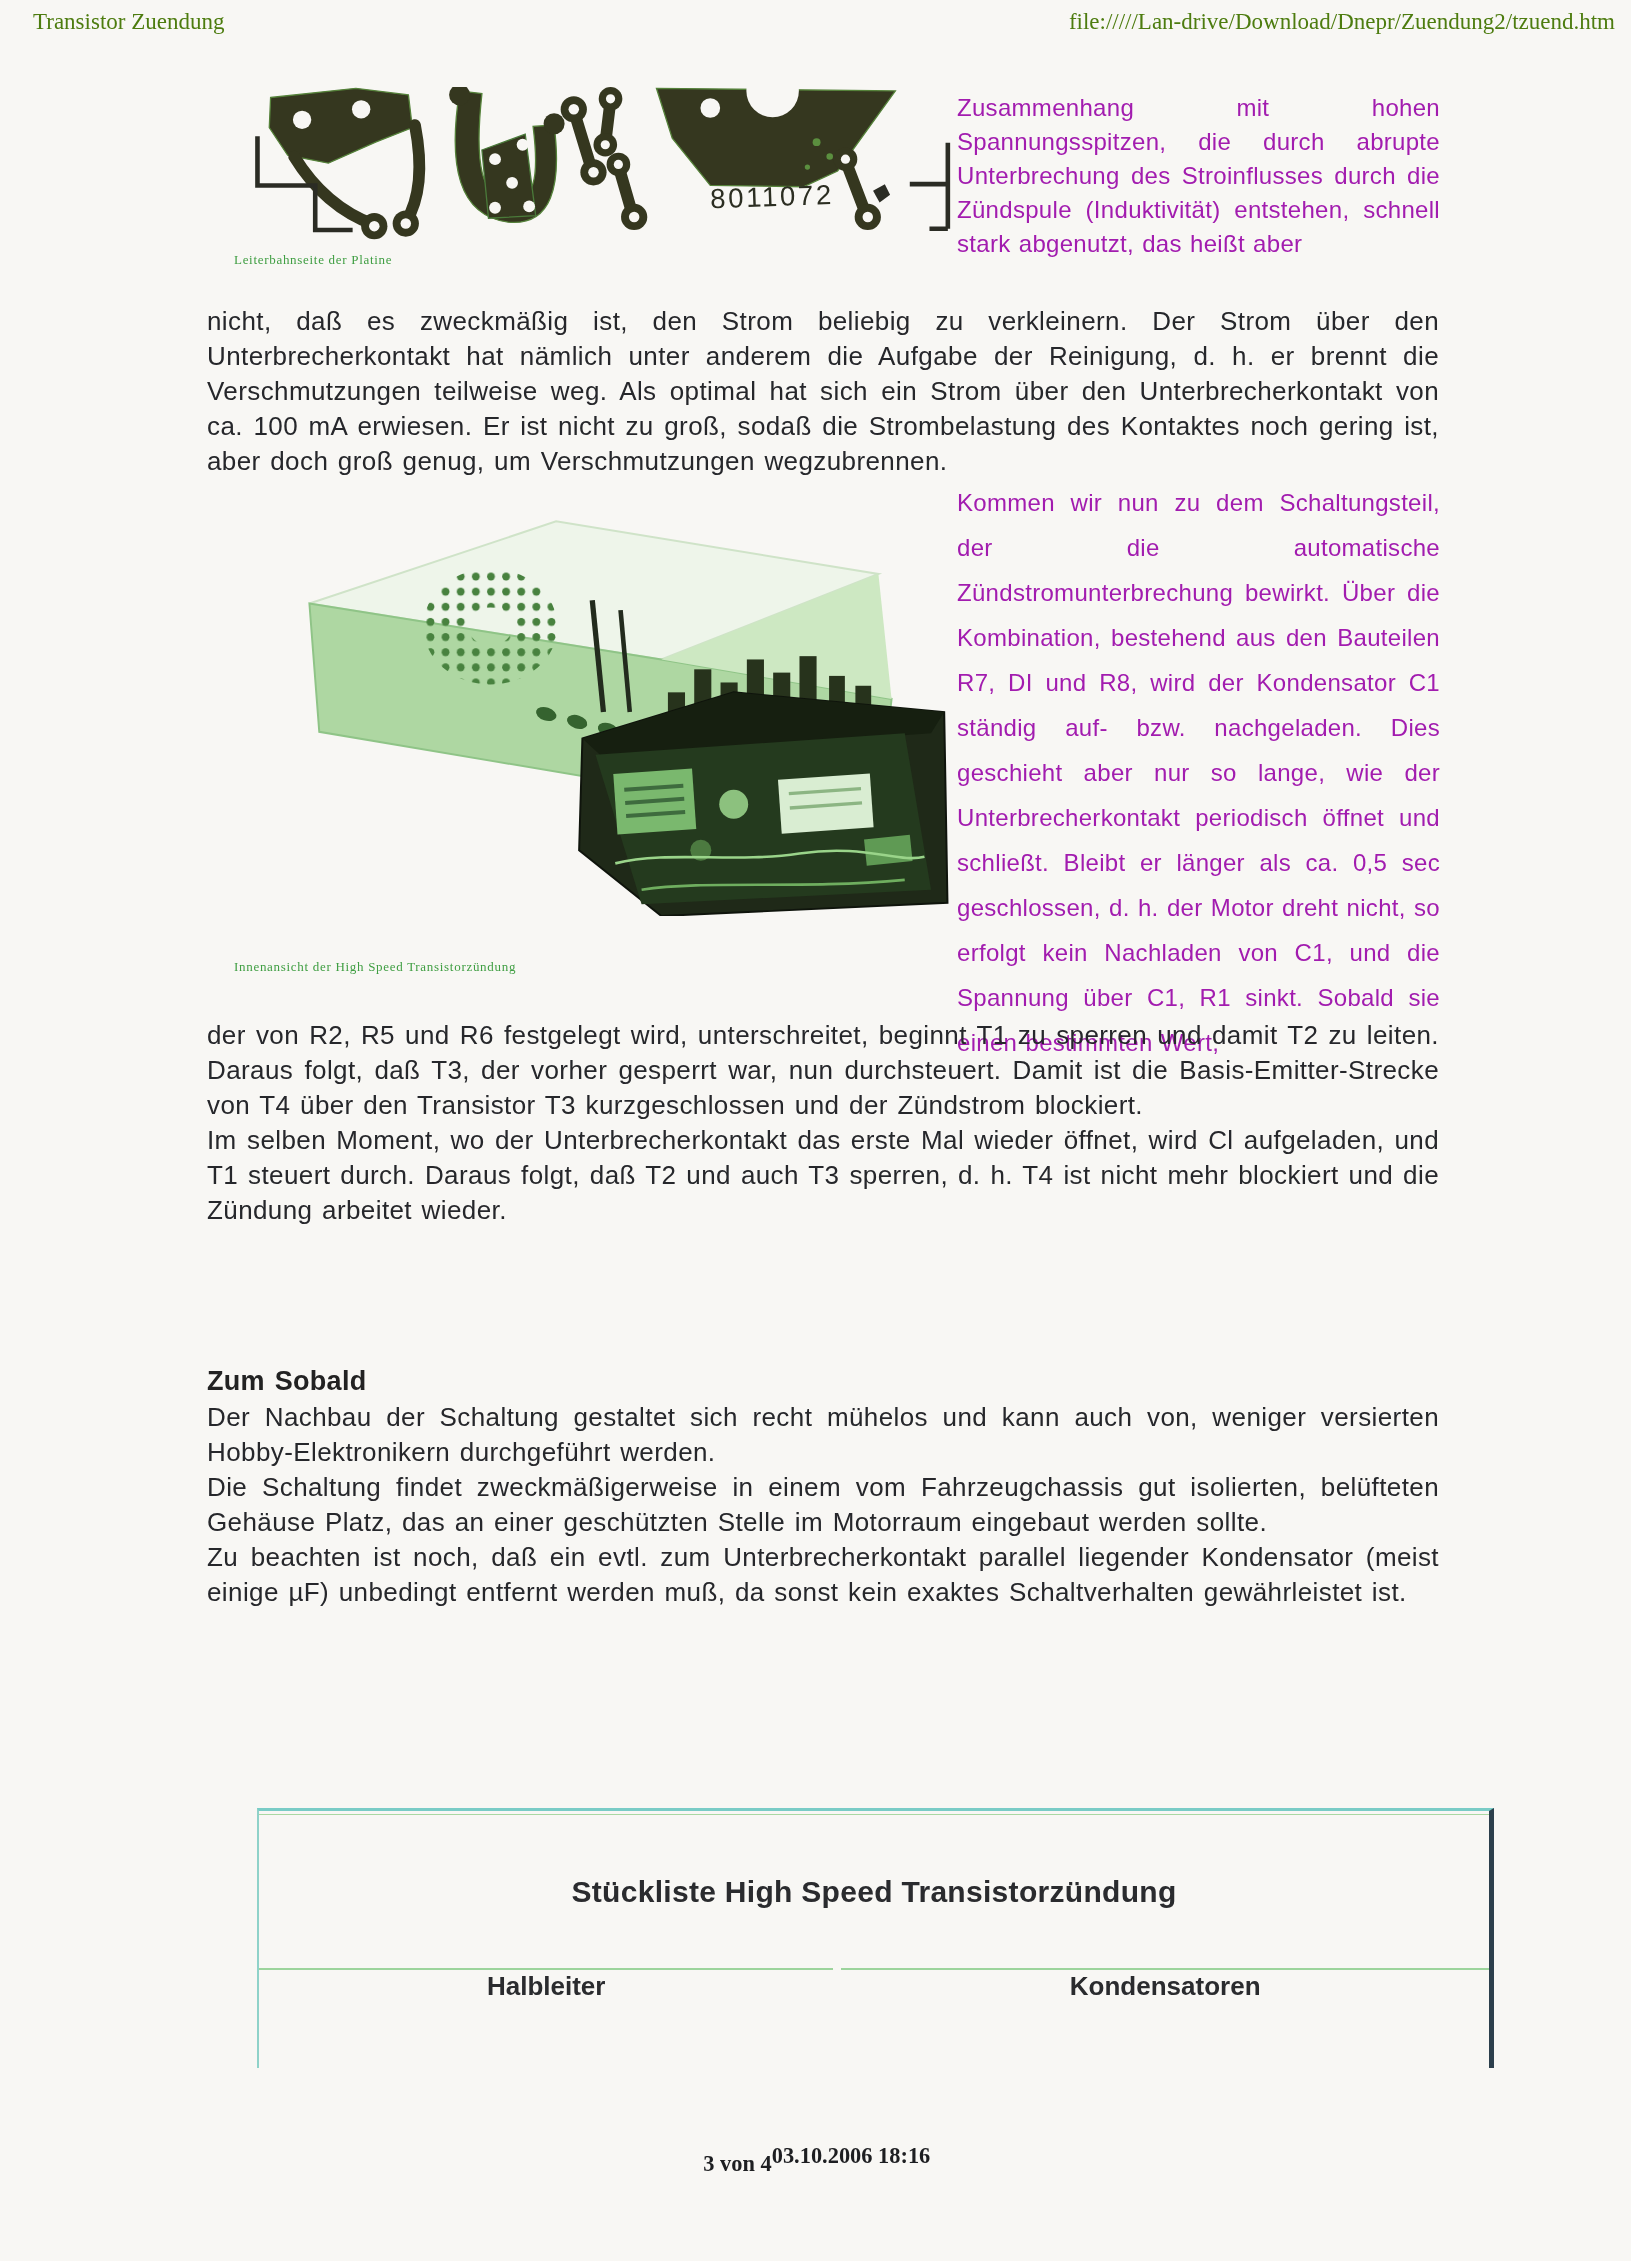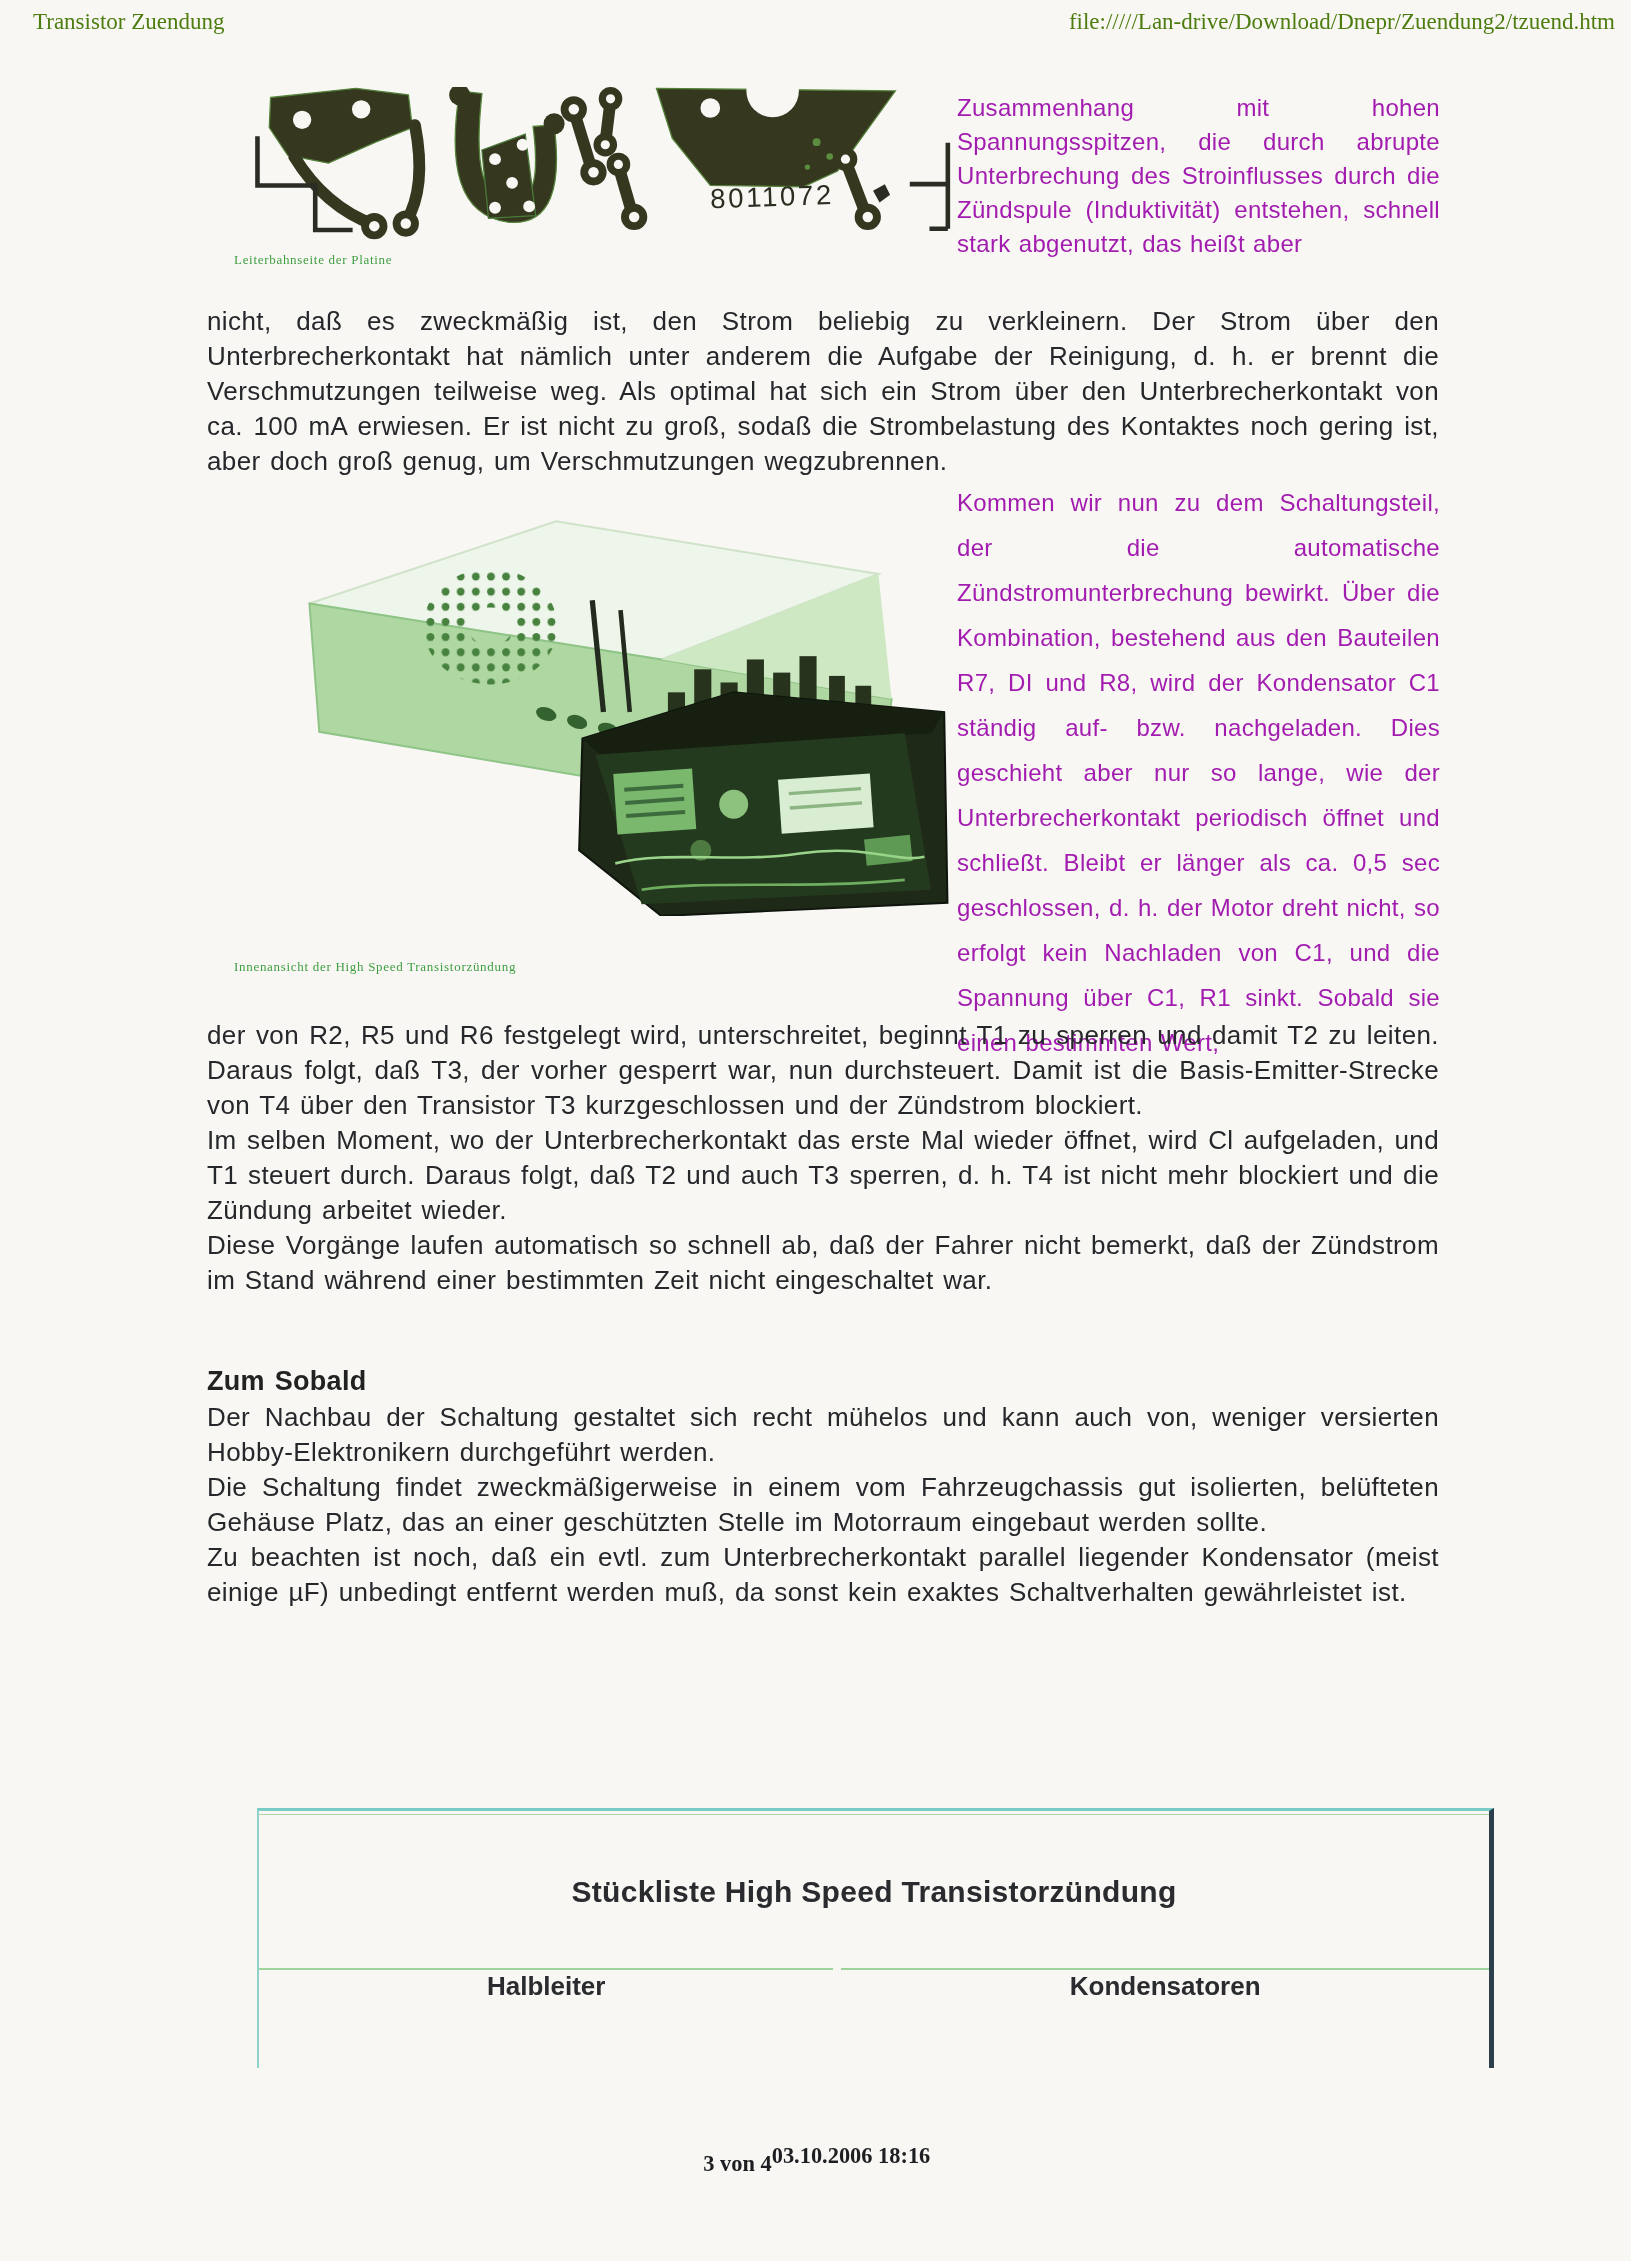--- a/index.html
+++ b/index.html
@@ -220,21 +220,20 @@
     <path d="M560,600 C660,585 800,600 960,585" stroke="#6fae5f" stroke-width="4" fill="none"></path>
   </g>
 </svg>
 <div class="caption" id="caption2">Innenansicht der High Speed Transistorzündung</div>
 
 <div class="coltext" id="col2">Kommen wir nun zu dem Schaltungsteil, der die automatische Zündstromunterbrechung bewirkt. Über die Kombination, bestehend aus den Bauteilen R7, DI und R8, wird der Kondensator C1 ständig auf- bzw. nachgeladen. Dies geschieht aber nur so lange, wie der Unterbrecherkontakt periodisch öffnet und schließt. Bleibt er länger als ca. 0,5 sec geschlossen, d. h. der Motor dreht nicht, so erfolgt kein Nachladen von C1, und die Spannung über C1, R1 sinkt. Sobald sie einen bestimmten Wert,</div>
 
 <div id="midblock" class="bodytext">
   <p>der von R2, R5 und R6 festgelegt wird, unterschreitet, beginnt T1 zu sperren und damit T2 zu leiten. Daraus folgt, daß T3, der vorher gesperrt war, nun durchsteuert. Damit ist die Basis-Emitter-Strecke von T4 über den Transistor T3 kurzgeschlossen und der Zündstrom blockiert.</p>
   <p>Im selben Moment, wo der Unterbrecherkontakt das erste Mal wieder öffnet, wird Cl aufgeladen, und T1 steuert durch. Daraus folgt, daß T2 und auch T3 sperren, d. h. T4 ist nicht mehr blockiert und die Zündung arbeitet wieder.</p>
-  <p>Diese Vorgänge laufen automatisch so schnell ab, daß der Fahrer nicht bemerkt, daß der Zündstrom im Stand während einer bestimmten Zeit nicht eingeschaltet war.</p>
 </div>
 
 <div id="nachbau" class="bodytext">
   <h2>Zum Sobald</h2>
   <p>Der Nachbau der Schaltung gestaltet sich recht mühelos und kann auch von, weniger versierten Hobby-Elektronikern durchgeführt werden.</p>
   <p>Die Schaltung findet zweckmäßigerweise in einem vom Fahrzeugchassis gut isolierten, belüfteten Gehäuse Platz, das an einer geschützten Stelle im Motorraum eingebaut werden sollte.</p>
   <p>Zu beachten ist noch, daß ein evtl. zum Unterbrecherkontakt parallel liegender Kondensator (meist einige µF) unbedingt entfernt werden muß, da sonst kein exaktes Schaltverhalten gewährleistet ist.</p>
 </div>
 
 <div class="tbl">

